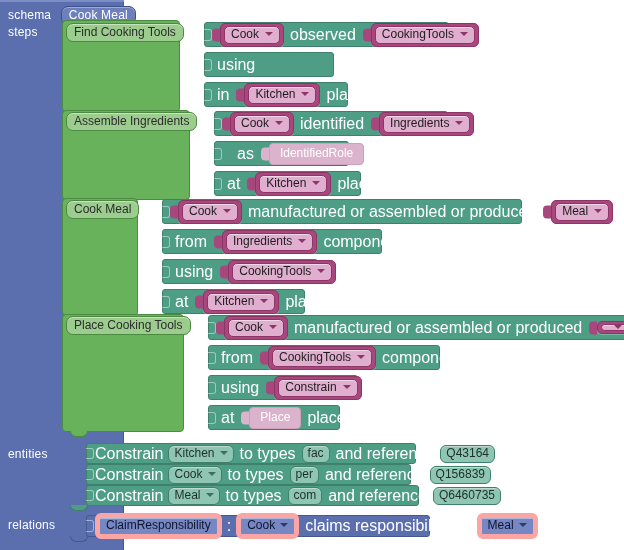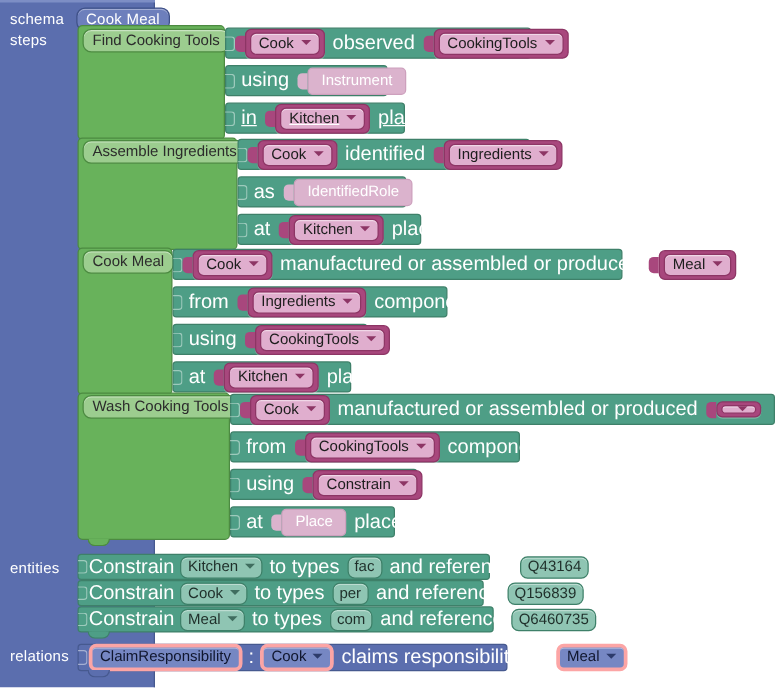--- a/index.html
+++ b/index.html
@@ -51,20 +51,21 @@
   }
 
   
   .blk{
     position:absolute;
     box-sizing:border-box;
     border-radius:3px;
     white-space:nowrap;
     display:flex;
     align-items:center;
+    margin-left:24px;
   }
   .blk.teal{
     background:#4e9e86;
     border:1px solid #3e8069;
     border-radius:3px;
   }
   .blk.blue{
     background:#5b6eae;
     border:1px solid #46598f;
     border-radius:3px;
@@ -111,21 +112,21 @@
     display:inline-block;
     margin-left:5px;
     border-left:4px solid transparent;
     border-right:4px solid transparent;
     border-top:4px solid #3f6d5f;
     vertical-align:2px;
   }
   .chip-blue{
     display:inline-block;
     background:#7687c3;
-    border:3px solid #fca5a5;
+    border:5px solid #fca5a5;
     border-radius:6px;
     padding:0px 6px 1px 6px;
     color:#10162e;
     font-size:12px;
     line-height:15px;
     box-shadow:inset 0 1px 0 rgba(255,255,255,.4);
   }
   .chip-blue.drop::after{
     content:"";
     display:inline-block;
@@ -271,28 +272,23 @@
           <span>CookingTools</span>
           <i class="caret"></i>
         </span>
       </span>
   </span>
 </div>
 
 <div class="blk teal" style="left:180px;top:52px;height:25px;width:130px;padding-left:6px;">
   <span class="notch"></span>
   <span class="txt">using</span>
-  <span class="tok light">
-    <span class="tok-body">
-        <span class="tok-inner">Instrument</span>
-      </span>
-  </span>
-</div>
-
-<div class="blk teal" style="left:180px;top:82px;height:25px;width:144px;padding-left:6px;text-decoration:underline;">
+</div>
+
+<div class="blk teal" style="left:180px;top:82px;height:25px;width:144px;padding-left:6px;">
   <span class="notch"></span>
   <span class="txt">in</span>
   <span class="tok">
     <span class="tok-body">
         <span class="tok-inner">
           <span>Kitchen</span>
           <i class="caret"></i>
         </span>
       </span>
   </span>
@@ -319,21 +315,21 @@
   <span class="tok">
     <span class="tok-body">
         <span class="tok-inner">
           <span>Ingredients</span>
           <i class="caret"></i>
         </span>
       </span>
   </span>
 </div>
 
-<div class="blk teal" style="left:190px;top:141px;height:25px;width:135px;padding-left:6px;">
+<div class="blk teal" style="left:190px;top:141px;height:25px;width:135px;padding-left:16px;">
   <span class="notch"></span>
   <span class="txt">as</span>
   <span class="tok light">
     <span class="tok-body">
         <span class="tok-inner">IdentifiedRole</span>
       </span>
   </span>
 </div>
 
 <div class="blk teal" style="left:190px;top:171px;height:25px;width:147px;padding-left:6px;">
@@ -414,21 +410,21 @@
           <i class="caret"></i>
         </span>
       </span>
   </span>
   <span class="txt">place</span>
 </div>
 
 <div class="step-body" style="left:62px;top:314px;width:122px;height:118px;"></div>
 <div class="step-tab" style="left:70px;top:431px;"></div>
 <div style="position:absolute;left:66px;top:316px;">
-  <span class="chip-green">Wash Cooking Tools</span>
+  <span class="chip-green">Place Cooking Tools</span>
 </div>
 
 <div class="blk teal" style="left:184px;top:315px;height:25px;width:436px;padding-left:6px;">
   <span class="notch"></span>
   <span class="tok">
     <span class="tok-body">
         <span class="tok-inner">
           <span>Cook</span>
           <i class="caret"></i>
         </span>

